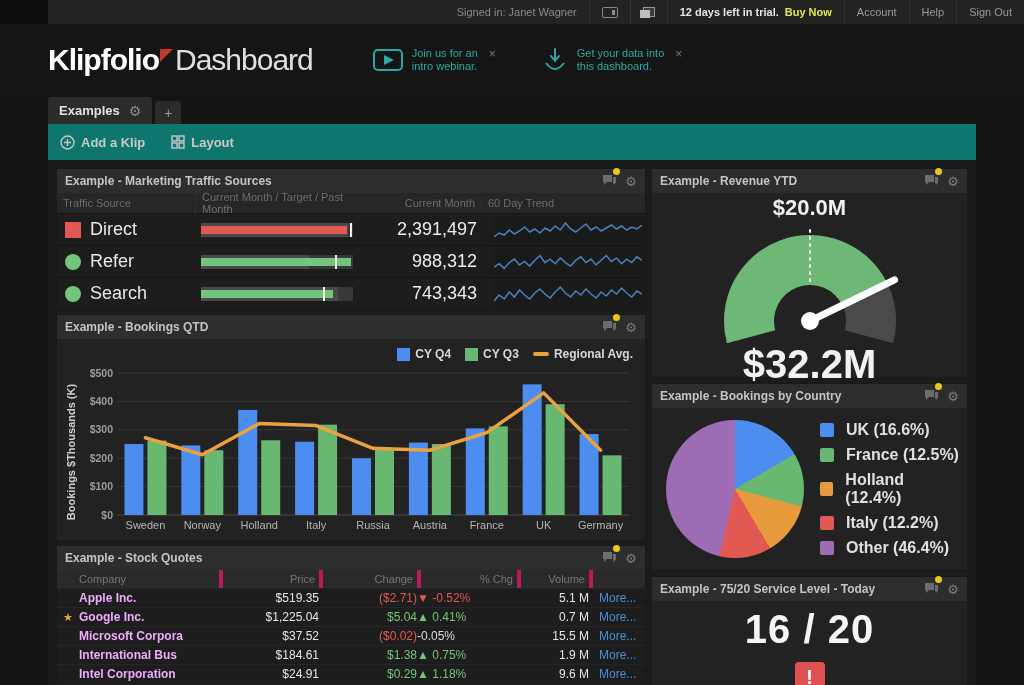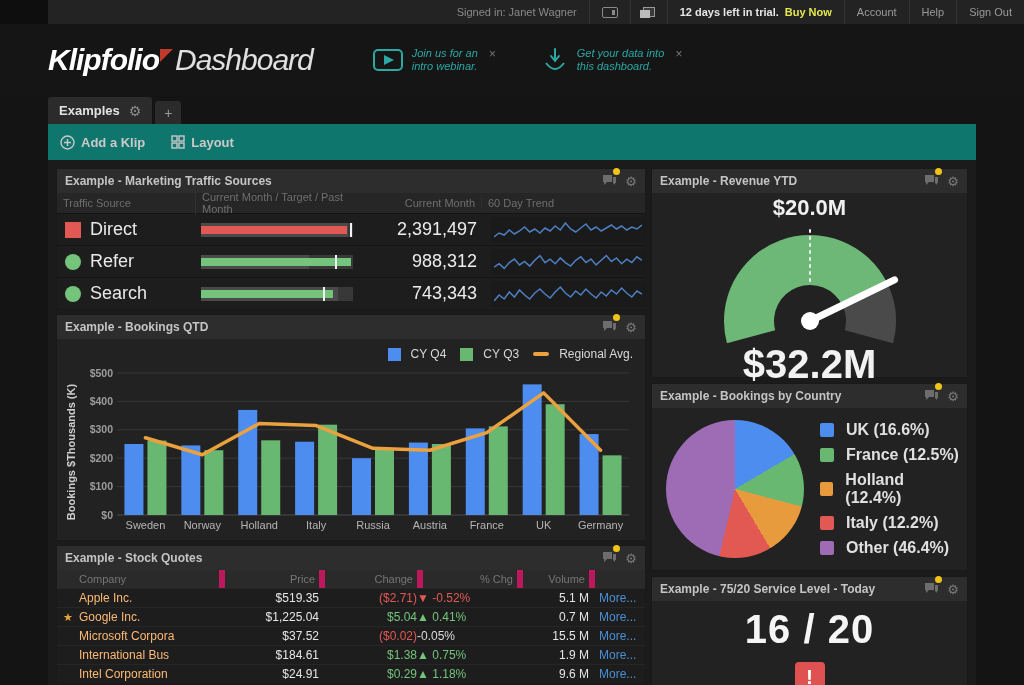--- a/index.html
+++ b/index.html
@@ -20,21 +20,21 @@
     display:inline-block; position:relative; }
   .icon-monitor::after { content:""; position:absolute; right:2px; top:2px; width:3px; height:5px;
     background:#8a8a8a; }
   .icon-copy { width:12px; height:10px; border:1px solid #9a9a9a; background:#3a3a3a;
     display:inline-block; position:relative; }
   .icon-copy::after { content:""; position:absolute; left:-4px; top:2px; width:10px; height:8px;
     background:#bdbdbd; }
 
   
   .header { position:absolute; top:24px; left:0; width:1024px; height:72px; background:#151515;
-    display:flex; align-items:center;font-style:italic; }
+    display:flex; align-items:center; }
   .logo { margin-left:48px; display:flex; align-items:baseline; cursor:pointer; }
   .logo-bold { color:#fff; font-size:30px; font-weight:bold; letter-spacing:-1px; }
   .logo-mark { width:0; height:0; border-left:13px solid #c0392b; border-bottom:13px solid transparent;
     display:inline-block; margin:0 2px 10px 1px; align-self:center; }
   .logo-light { color:#e0e0e0; font-size:30px; font-weight:normal; letter-spacing:-1px; }
   .promos { display:flex; gap:46px; margin-left:60px; }
   .promo { display:flex; align-items:center; gap:9px; }
   .promo-text { color:#2ba8a4; font-size:11px; line-height:13px; cursor:pointer; }
   .promo-close { color:#777; font-size:12px; margin-left:2px; align-self:flex-start; cursor:pointer; }
   .nav { margin-left:auto; margin-right:48px; display:flex; gap:30px; }
@@ -86,43 +86,43 @@
   .bullet { position:relative; width:152px; height:14px; background:#383838; margin-left:6px; }
   .bullet .past { position:absolute; left:0; top:0; height:14px; background:#4a4a4a; }
   .bullet .val { position:absolute; left:0; top:3px; height:8px; }
   .bullet .tick { position:absolute; top:0; width:2px; height:14px; background:#f2f2f2; }
   .mk-value { width:128px; text-align:right; color:#ececec; font-size:18px; padding-right:4px; }
   .mk-spark { margin-left:10px; background:#1a1a1a; padding:2px 3px; }
 
   
   .bk-legend { display:flex; justify-content:flex-end; gap:14px; align-items:center;
     padding:8px 12px 2px 0; }
-  .lg-item { display:flex; align-items:center; gap:10px; color:#d8d8d8; font-size:12px; font-weight:normal; }
+  .lg-item { display:flex; align-items:center; gap:5px; color:#d8d8d8; font-size:12px; font-weight:bold; }
   .lg-sq { width:13px; height:13px; display:inline-block; }
   .lg-line { width:16px; height:4px; border-radius:2px; display:inline-block; }
   .bk-body { display:flex; align-items:stretch; padding:2px 4px 4px 6px; }
   .bk-ylabel { width:16px; display:flex; align-items:center; justify-content:center; }
   .bk-ylabel span { transform:rotate(-90deg); white-space:nowrap; color:#cfcfcf; font-size:11px;
     font-weight:bold; }
   svg text { font-family:"Liberation Sans", sans-serif; }
 
   
   .st-cols { height:18px; background:#2a2a2a; display:flex; align-items:center;
     color:#767676; font-size:11px; }
   .st-row { height:19px; display:flex; align-items:center; background:#1d1d1d;
     border-top:1px solid #262626; font-size:12px; }
   .c-star { width:22px; text-align:center; font-size:11px; }
-  .c-company { width:140px; color:#fdba74; font-weight:normal; }
+  .c-company { width:140px; color:#f0abfc; font-weight:bold; }
   .c-price { width:100px; text-align:right; color:#e6e6e6; }
   .c-change { width:98px; text-align:right; }
   .c-pct { width:100px; text-align:left; }
   .c-vol { width:72px; text-align:right; color:#e6e6e6; }
   .c-more { width:52px; padding-left:10px; cursor:pointer; }
   .st-cols .c-price,.st-cols .c-change,.st-cols .c-pct,.st-cols .c-vol { color:#767676; }
-  .st-cols > div { border-left:6px solid #be185d; height:18px; display:flex; align-items:center;
+  .st-cols > div { border-left:4px solid #be185d; height:18px; display:flex; align-items:center;
     justify-content:flex-end; padding-right:4px; }
   .st-cols .c-star { border-left:none; }
   .st-cols .c-company { justify-content:flex-start; border-left:none; font-weight:normal; color:#767676; }
 
   
   .rv-target { text-align:center; color:#f0f0f0; font-size:22px; font-weight:bold; margin-top:2px; }
   .rv-value { text-align:center; color:#f2f2f2; font-size:40px; font-weight:bold; line-height:42px; }
   .rv-gauge { display:flex; justify-content:center; }
 
   

